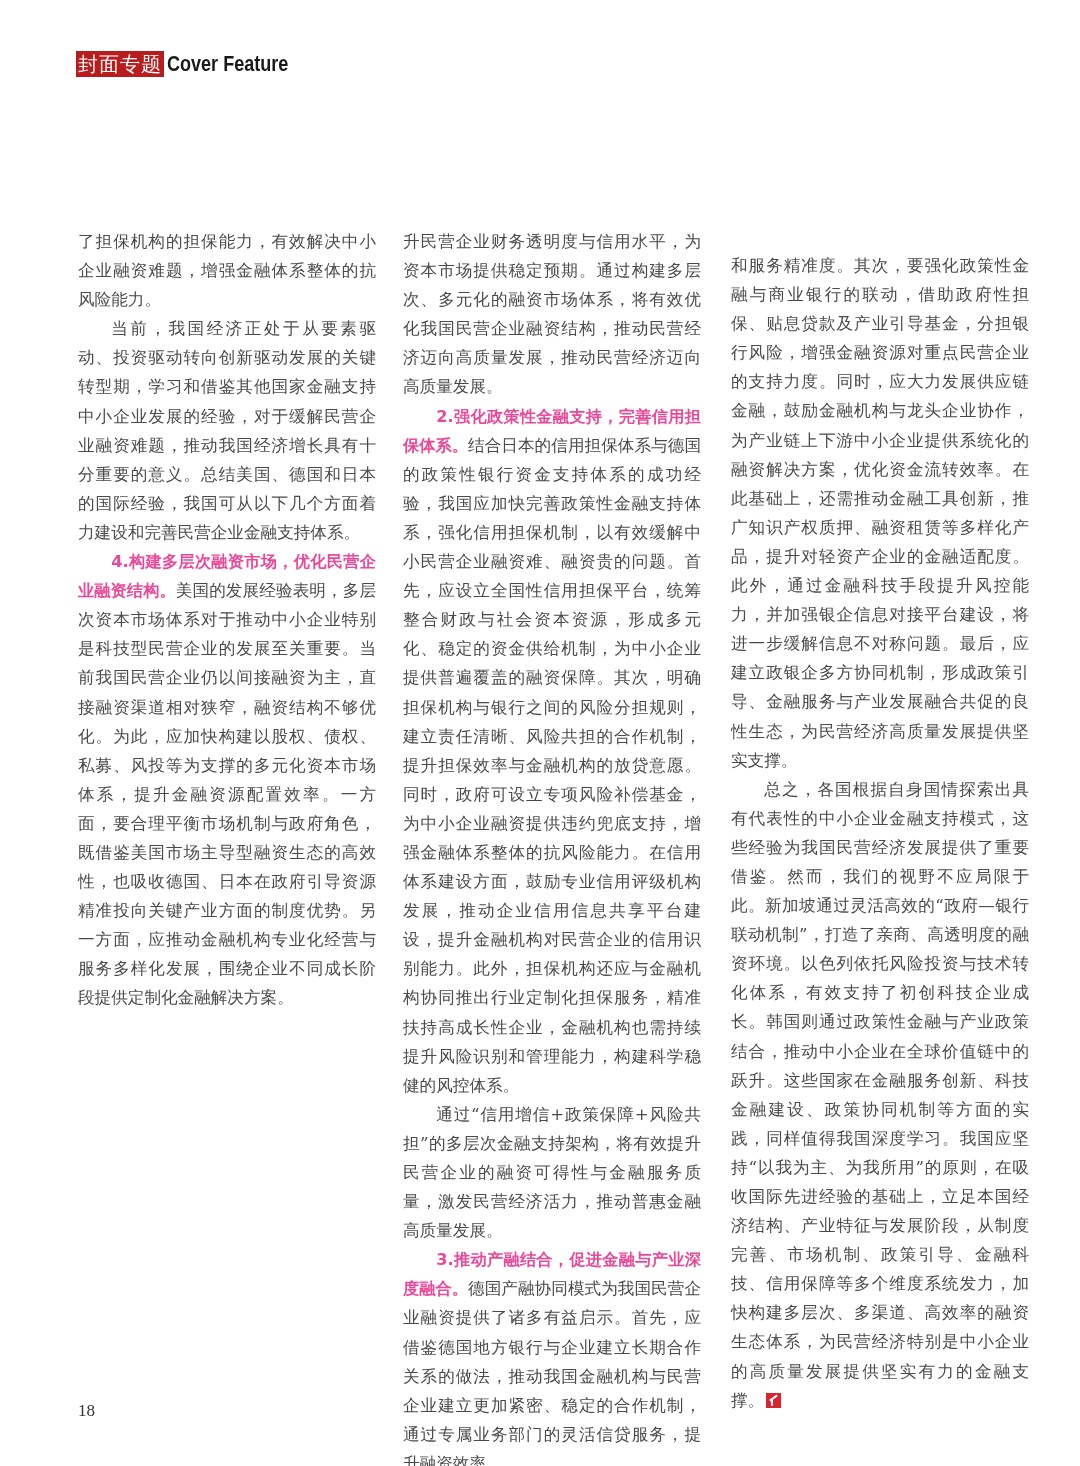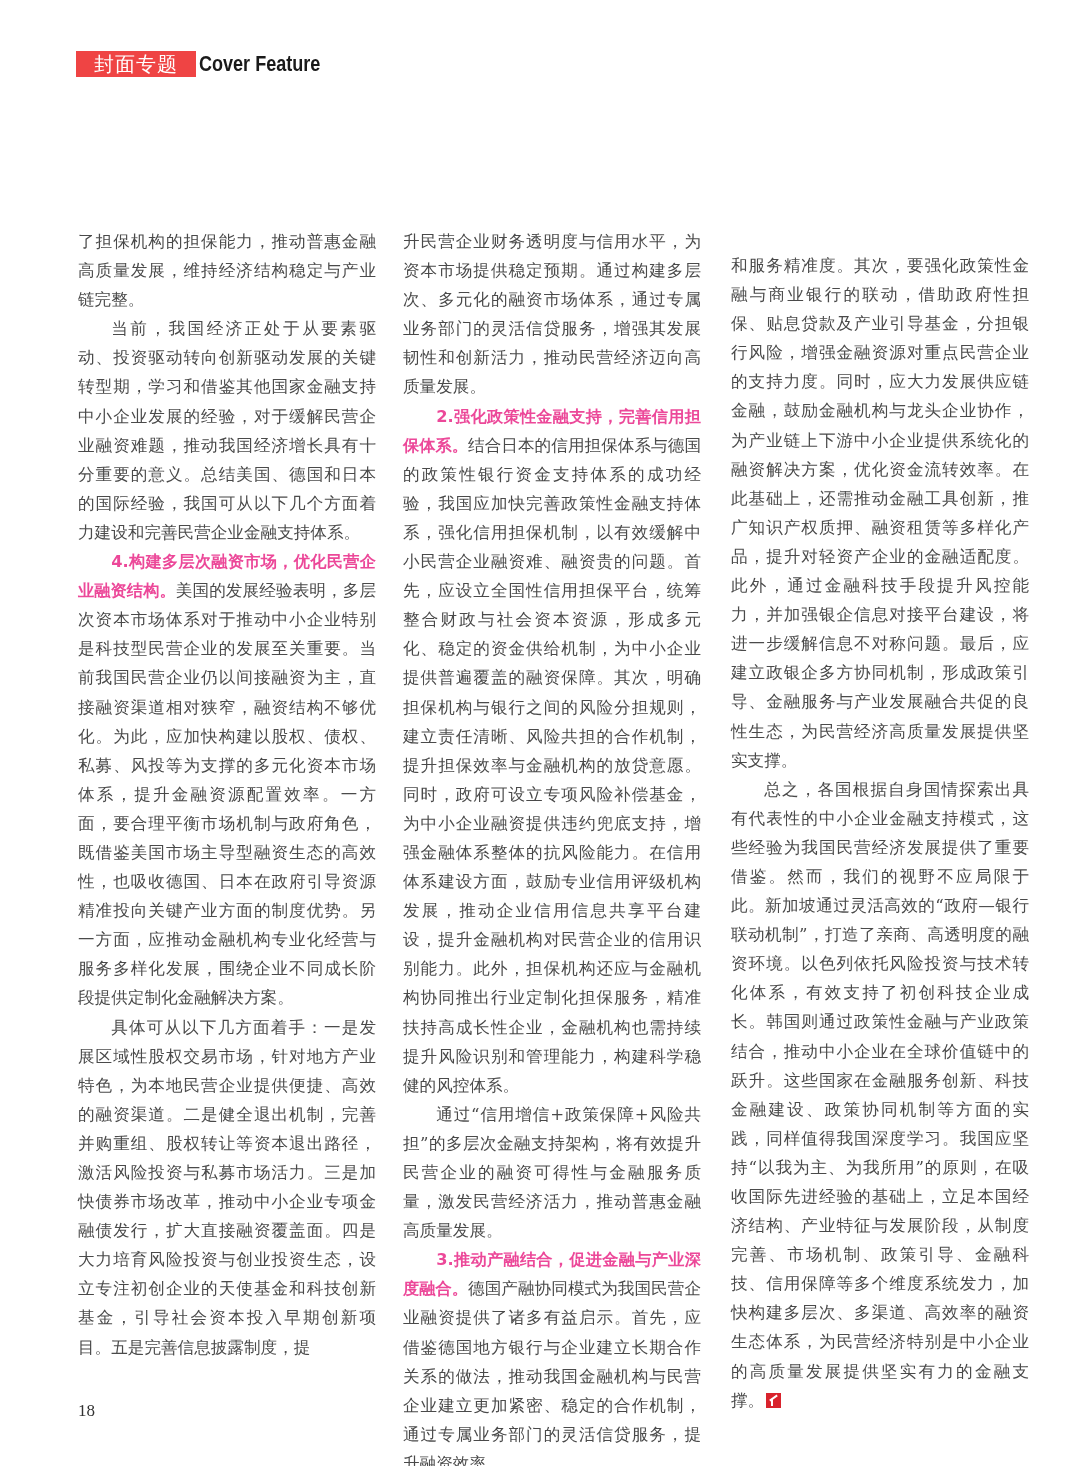--- a/index.html
+++ b/index.html
@@ -14,26 +14,26 @@
     }
     .header {
       position: absolute;
       left: 76px;
       top: 50px;
       display: flex;
       align-items: center;
       height: 28px;
     }
     .header-cn {
-      background: #ef4444;
+      background: #b91c1c;
       color: #ffffff;
       font-family: "DejaVu Sans", "Liberation Sans", sans-serif;
       font-size: 20px;
       line-height: 26px;
-      padding: 0 18px;
+      padding: 0 2px;
       letter-spacing: 1px;
     }
     .header-en {
       color: #1a1a1a;
       font-family: "Liberation Sans", "DejaVu Sans", sans-serif;
       font-weight: bold;
       font-size: 22px;
       line-height: 26px;
       margin-left: 3px;
       transform: scaleX(0.82);
@@ -109,28 +109,27 @@
   </style>
 </head>
 <body>
 
 <div class="header">
   <span class="header-cn">封面专题</span>
   <span class="header-en">Cover Feature</span>
 </div>
 
 <div class="col col1">
-  <p class="cont">了担保机构的担保能力，推动普惠金融高质量发展，维持经济结构稳定与产业链完整。</p>
+  <p class="cont">了担保机构的担保能力，有效解决中小企业融资难题，增强金融体系整体的抗风险能力。</p>
   <p class="indent">当前，我国经济正处于从要素驱动、投资驱动转向创新驱动发展的关键转型期，学习和借鉴其他国家金融支持中小企业发展的经验，对于缓解民营企业融资难题，推动我国经济增长具有十分重要的意义。总结美国、德国和日本的国际经验，我国可从以下几个方面着力建设和完善民营企业金融支持体系。</p>
   <p class="indent"><span class="bold-lead">4.构建多层次融资市场，优化民营企业融资结构。</span><span>美国的发展经验表明，多层次资本市场体系对于推动中小企业特别是科技型民营企业的发展至关重要。当前我国民营企业仍以间接融资为主，直接融资渠道相对狭窄，融资结构不够优化。为此，应加快构建以股权、债权、私募、风投等为支撑的多元化资本市场体系，提升金融资源配置效率。一方面，要合理平衡市场机制与政府角色，既借鉴美国市场主导型融资生态的高效性，也吸收德国、日本在政府引导资源精准投向关键产业方面的制度优势。另一方面，应推动金融机构专业化经营与服务多样化发展，围绕企业不同成长阶段提供定制化金融解决方案。</span></p>
-  <p class="indent">具体可从以下几方面着手：一是发展区域性股权交易市场，针对地方产业特色，为本地民营企业提供便捷、高效的融资渠道。二是健全退出机制，完善并购重组、股权转让等资本退出路径，激活风险投资与私募市场活力。三是加快债券市场改革，推动中小企业专项金融债发行，扩大直接融资覆盖面。四是大力培育风险投资与创业投资生态，设立专注初创企业的天使基金和科技创新基金，引导社会资本投入早期创新项目。五是完善信息披露制度，提</p>
 </div>
 
 <div class="col col2">
-  <p class="cont">升民营企业财务透明度与信用水平，为资本市场提供稳定预期。通过构建多层次、多元化的融资市场体系，通过专属业务部门的灵活信贷服务，增强其发展韧性和创新活力，推动民营经济迈向高质量发展。</p>
+  <p class="cont">升民营企业财务透明度与信用水平，为资本市场提供稳定预期。通过构建多层次、多元化的融资市场体系，将有效优化我国民营企业融资结构，推动民营经济迈向高质量发展，推动民营经济迈向高质量发展。</p>
   <p class="indent"><span class="bold-lead">2.强化政策性金融支持，完善信用担保体系。</span><span>结合日本的信用担保体系与德国的政策性银行资金支持体系的成功经验，我国应加快完善政策性金融支持体系，强化信用担保机制，以有效缓解中小民营企业融资难、融资贵的问题。首先，应设立全国性信用担保平台，统筹整合财政与社会资本资源，形成多元化、稳定的资金供给机制，为中小企业提供普遍覆盖的融资保障。其次，明确担保机构与银行之间的风险分担规则，建立责任清晰、风险共担的合作机制，提升担保效率与金融机构的放贷意愿。同时，政府可设立专项风险补偿基金，为中小企业融资提供违约兜底支持，增强金融体系整体的抗风险能力。在信用体系建设方面，鼓励专业信用评级机构发展，推动企业信用信息共享平台建设，提升金融机构对民营企业的信用识别能力。此外，担保机构还应与金融机构协同推出行业定制化担保服务，精准扶持高成长性企业，金融机构也需持续提升风险识别和管理能力，构建科学稳健的风控体系。</span></p>
   <p class="indent">通过“信用增信+政策保障+风险共担”的多层次金融支持架构，将有效提升民营企业的融资可得性与金融服务质量，激发民营经济活力，推动普惠金融高质量发展。</p>
   <p class="indent"><span class="bold-lead">3.推动产融结合，促进金融与产业深度融合。</span><span>德国产融协同模式为我国民营企业融资提供了诸多有益启示。首先，应借鉴德国地方银行与企业建立长期合作关系的做法，推动我国金融机构与民营企业建立更加紧密、稳定的合作机制，通过专属业务部门的灵活信贷服务，提升融资效率</span></p>
 </div>
 
 <div class="col col3">
   <p class="cont">和服务精准度。其次，要强化政策性金融与商业银行的联动，借助政府性担保、贴息贷款及产业引导基金，分担银行风险，增强金融资源对重点民营企业的支持力度。同时，应大力发展供应链金融，鼓励金融机构与龙头企业协作，为产业链上下游中小企业提供系统化的融资解决方案，优化资金流转效率。在此基础上，还需推动金融工具创新，推广知识产权质押、融资租赁等多样化产品，提升对轻资产企业的金融适配度。此外，通过金融科技手段提升风控能力，并加强银企信息对接平台建设，将进一步缓解信息不对称问题。最后，应建立政银企多方协同机制，形成政策引导、金融服务与产业发展融合共促的良性生态，为民营经济高质量发展提供坚实支撑。</p>
   <p class="indent"><span>总之，各国根据自身国情探索出具有代表性的中小企业金融支持模式，这些经验为我国民营经济发展提供了重要借鉴。然而，我们的视野不应局限于此。新加坡通过灵活高效的“政府—银行联动机制”，打造了亲商、高透明度的融资环境。以色列依托风险投资与技术转化体系，有效支持了初创科技企业成长。韩国则通过政策性金融与产业政策结合，推动中小企业在全球价值链中的跃升。这些国家在金融服务创新、科技金融建设、政策协同机制等方面的实践，同样值得我国深度学习。我国应坚持“以我为主、为我所用”的原则，在吸收国际先进经验的基础上，立足本国经济结构、产业特征与发展阶段，从制度完善、市场机制、政策引导、金融科技、信用保障等多个维度系统发力，加快构建多层次、多渠道、高效率的融资生态体系，为民营经济特别是中小企业的高质量发展提供坚实有力的金融支撑。</span><span class="end-mark"></span></p>
 </div>
 

